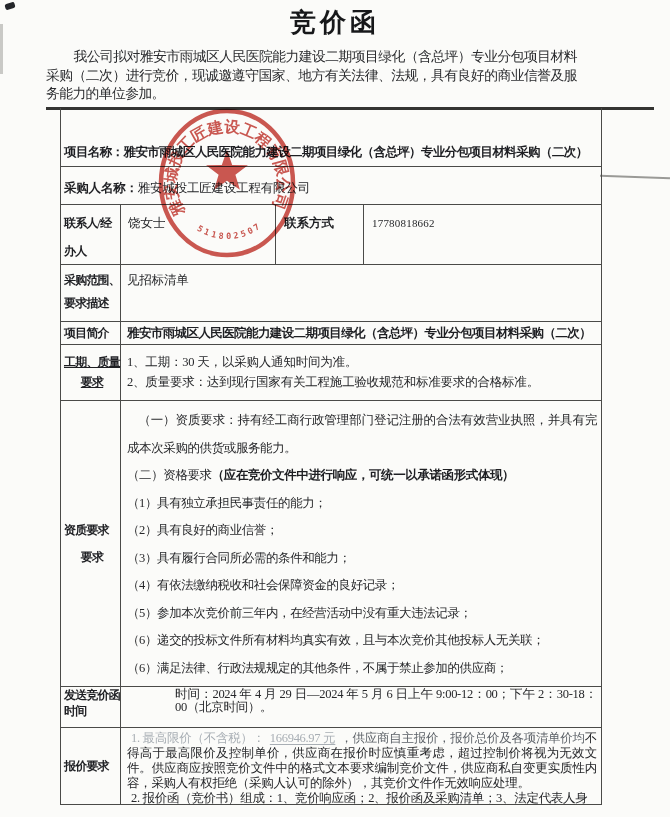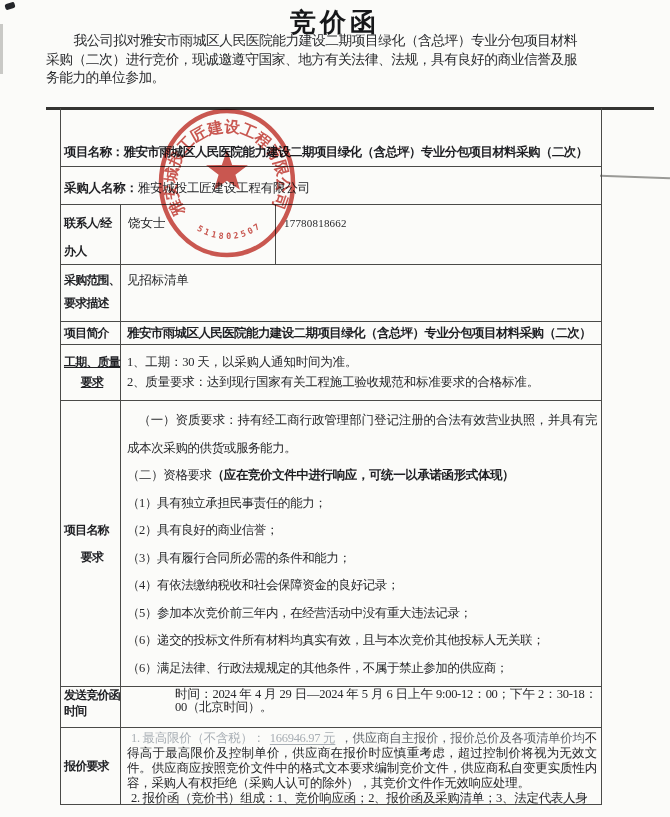--- a/index.html
+++ b/index.html
@@ -8,21 +8,21 @@
     position:relative; width:670px; height:817px; overflow:hidden;
     background:#fbfbf9; color:#26272a;
     font-family:"Liberation Serif","DejaVu Serif",serif;
   }
   .doc-title {
     position:absolute; top:5px; left:0; width:100%; text-align:center;
     font-size:26px; font-weight:700; letter-spacing:4px; color:#17181a;
     font-family:"Liberation Sans","DejaVu Sans",sans-serif;
   }
   .intro {
-    position:absolute; top:32px; left:46px; width:531px;
+    position:absolute; top:48px; left:46px; width:531px;
     font-size:13.8px; line-height:18.6px; letter-spacing:-0.6px;
     text-indent:2em; text-align:justify; color:#2b2c2f;
   }
   .topline { position:absolute; left:46px; top:107px; width:608px; height:3px; background:#343432; }
   .right-artifact { position:absolute; left:600px; top:176px; width:70px; height:1.5px;
     background:#9a9a97; transform:rotate(2.2deg); }
   .blot { position:absolute; left:5px; top:3px; width:10px; height:6px; background:#24262a;
     border-radius:2px; transform:rotate(-18deg); }
   .edge-sliver { position:absolute; left:0; top:24px; width:3px; height:50px; background:#c9c9c6; }
 
@@ -103,20 +103,21 @@
         <span class="bold">采购人名称：</span><span>雅安城投工匠建设工程有限公司</span>
       </div>
     </div>
 
     <div class="row r3">
       <div class="cl">
         <div>联系人/经</div>
         <div>办人</div>
       </div>
       <div class="c-person">饶女士</div>
+      <div class="c-method">联系方式</div>
       <div class="c-phone">17780818662</div>
     </div>
 
     <div class="row r5">
       <div class="cl">
         <div>采购范围、</div>
         <div>要求描述</div>
       </div>
       <div class="cc">见招标清单</div>
     </div>
@@ -132,21 +133,21 @@
         <div class="lbl-center">要求</div>
       </div>
       <div class="cc">
         <div>1、工期：30 天，以采购人通知时间为准。</div>
         <div>2、质量要求：达到现行国家有关工程施工验收规范和标准要求的合格标准。</div>
       </div>
     </div>
 
     <div class="row r7">
       <div class="cl">
-        <div>项目名称</div>
+        <div>资质要求</div>
         <div class="lbl-center">要求</div>
       </div>
       <div class="cc">
         <div class="qual-p1">（一）资质要求：持有经工商行政管理部门登记注册的合法有效营业执照，并具有完成本次采购的供货或服务能力。</div>
         <div>
           <span>（二）资格要求</span><span class="bold">（应在竞价文件中进行响应，可统一以承诺函形式体现）</span>
         </div>
         <div>（1）具有独立承担民事责任的能力；</div>
         <div>（2）具有良好的商业信誉；</div>
         <div>（3）具有履行合同所必需的条件和能力；</div>

